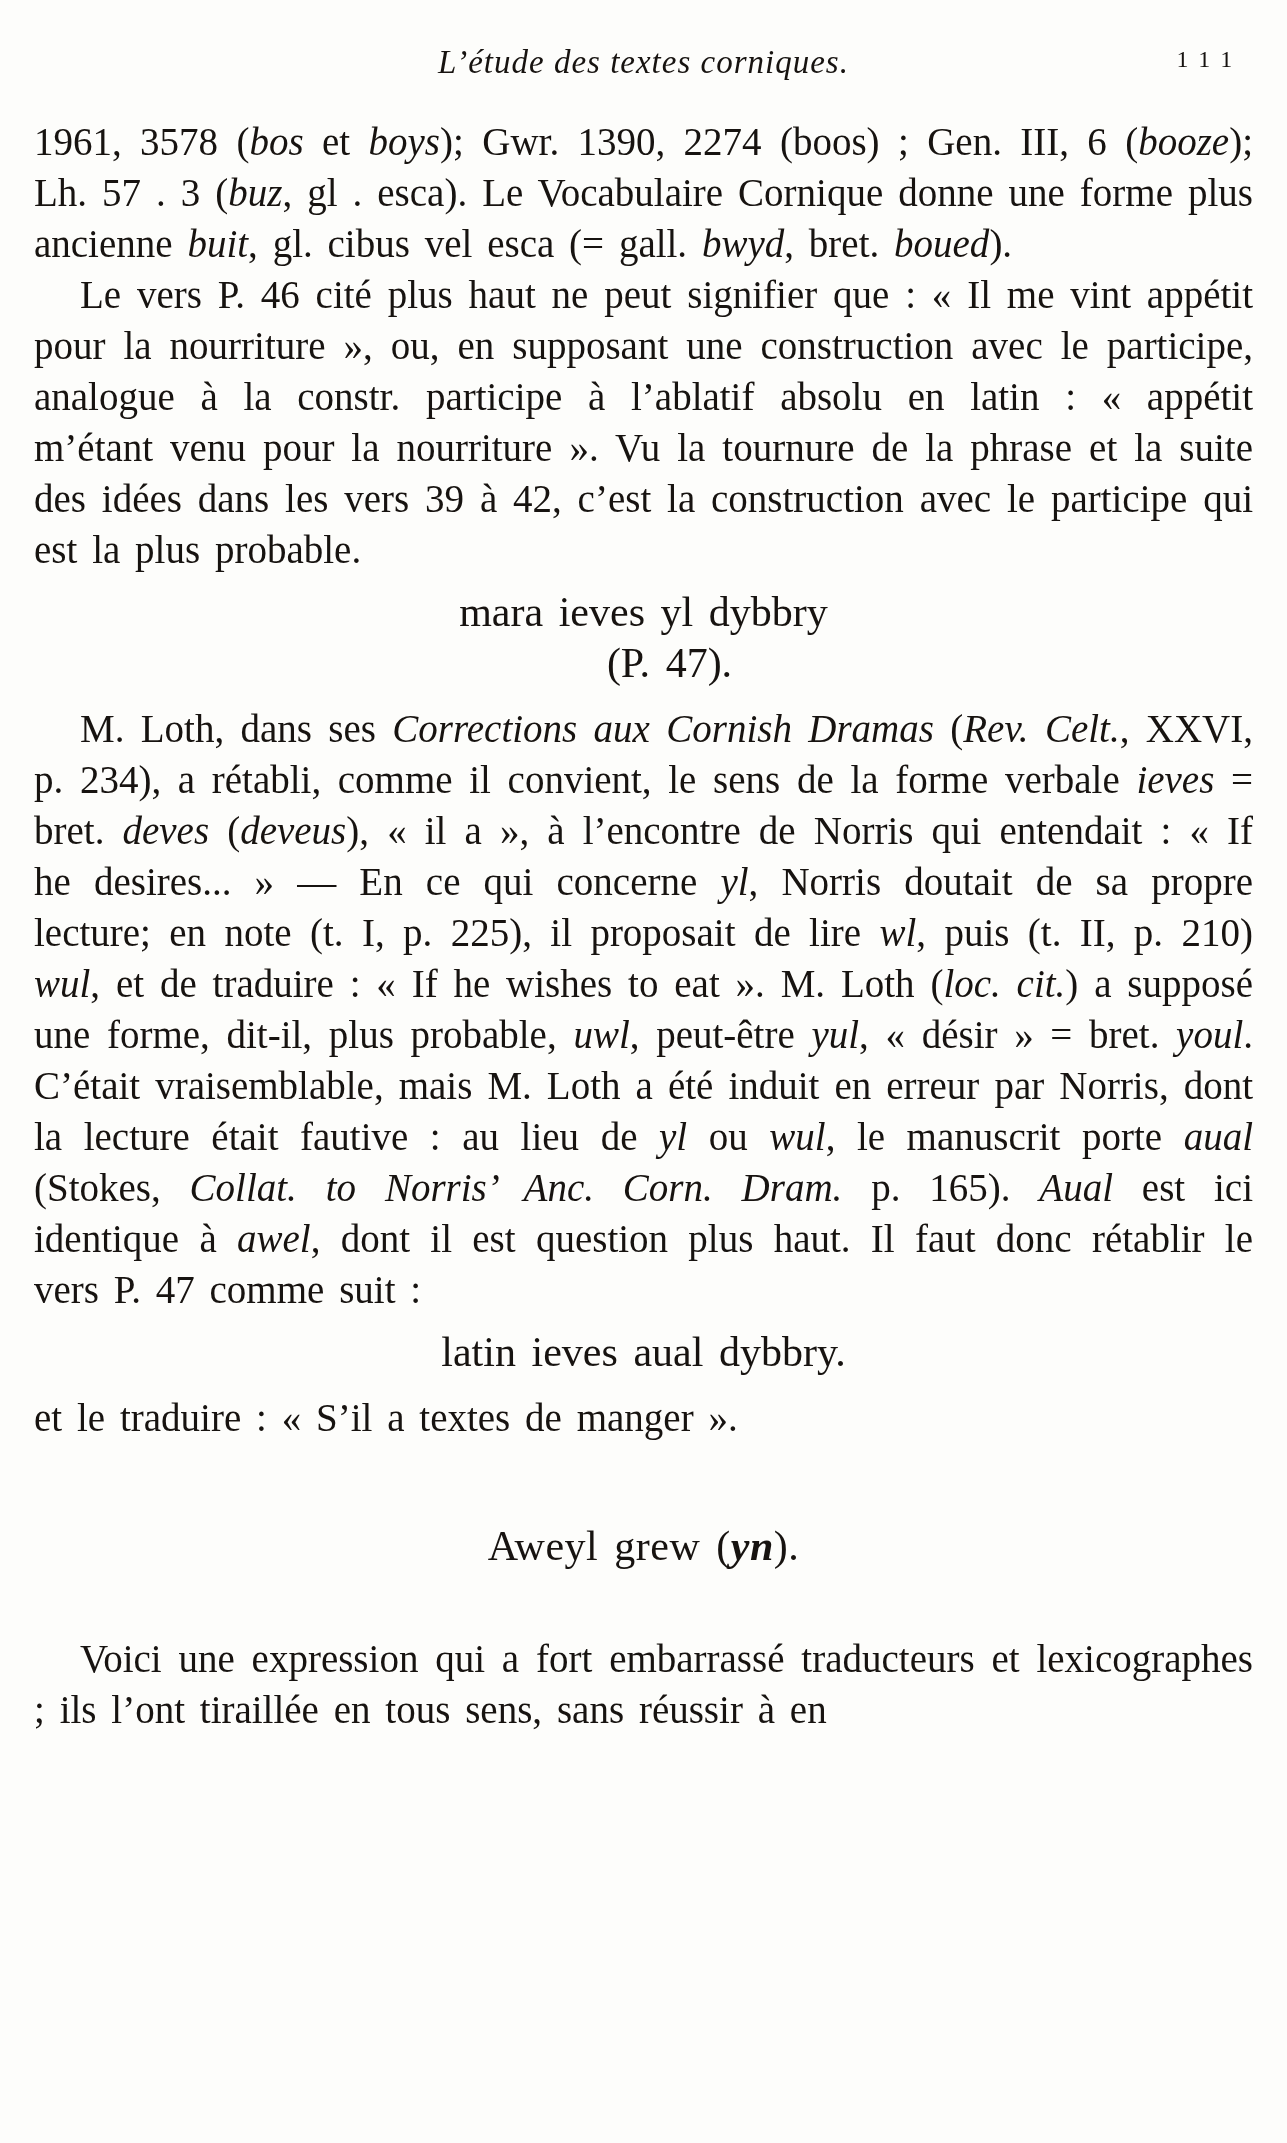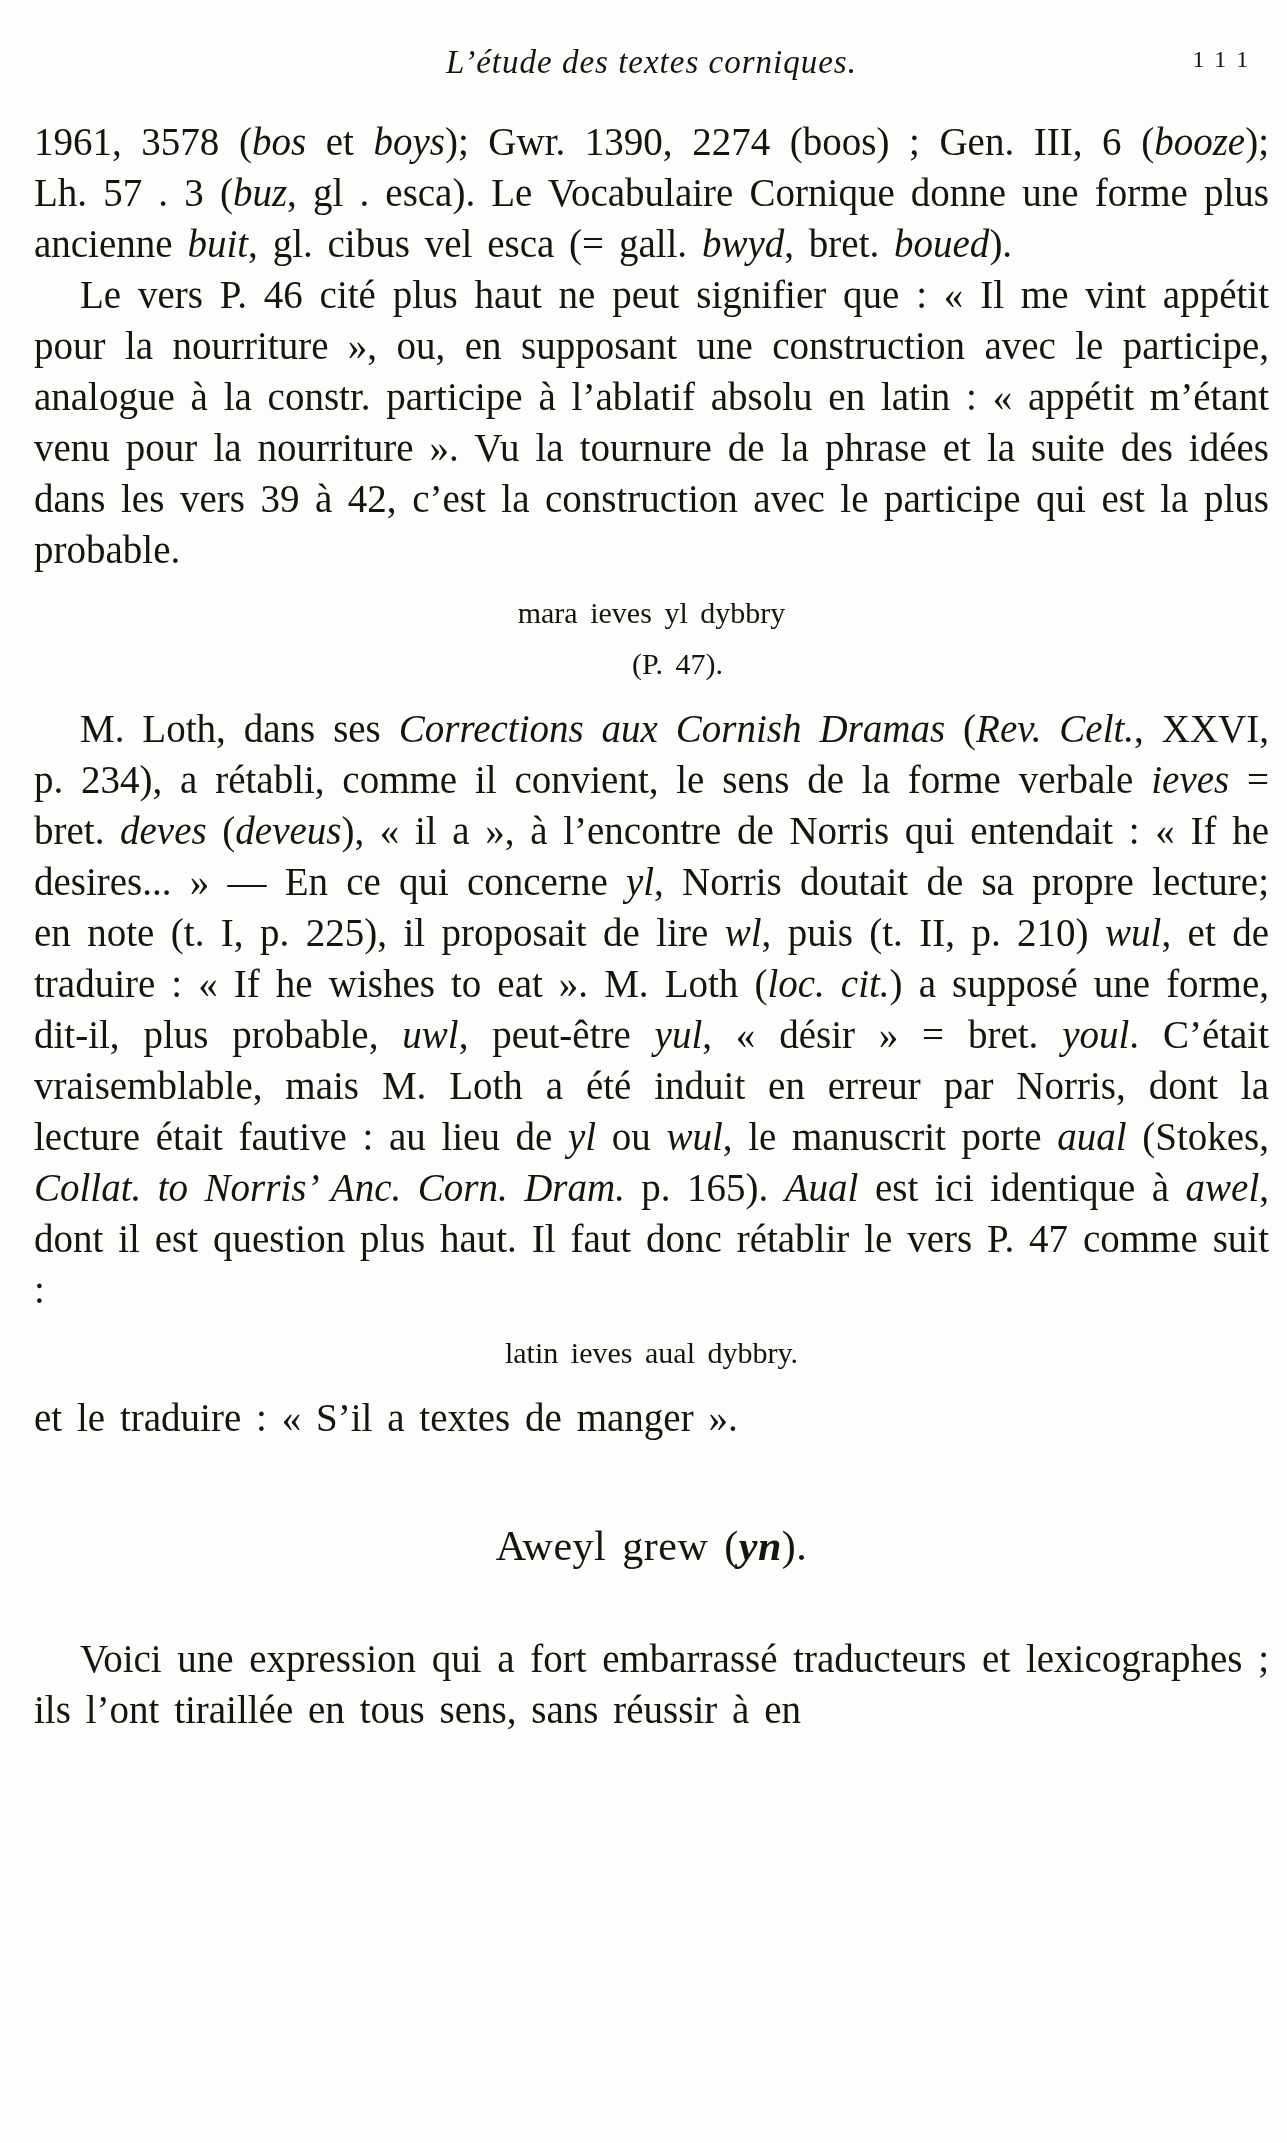--- a/index.html
+++ b/index.html
@@ -5,21 +5,21 @@
   html, body { margin: 0; padding: 0; background: #d8d8d4; }
   .page {
     position: relative;
     width: 1287px;
     height: 2143px;
     margin: 0 auto;
     background: #fdfdfb;
     color: #171310;
     font-family: "Liberation Serif", "DejaVu Serif", serif;
     box-sizing: border-box;
-    padding: 44px 18px 0 34px;
+    padding: 44px 34px 0 34px;
     overflow: hidden;
   }
   .page-header {
     position: relative;
     height: 48px;
     margin-bottom: 24px;
     font-size: 33px;
   }
   .running-title {
     position: absolute;
@@ -42,21 +42,21 @@
     word-spacing: 0.13em;
   }
   p.para {
     margin: 0;
     text-align: justify;
   }
   p.para.indent { text-indent: 46px; }
   .verse {
     margin: 12px 0 14px 0;
     text-align: center;
-    font-size: 30px;
+    font-size: 42px;
   }
   .verse-line { line-height: 51px; }
   .verse-line.shift { transform: translateX(26px); }
   h2.section-heading {
     margin: 78px 0 62px 0;
     text-align: center;
     font-weight: bold;
     font-size: 42px;
     line-height: 50px;
     letter-spacing: 0.5px;

